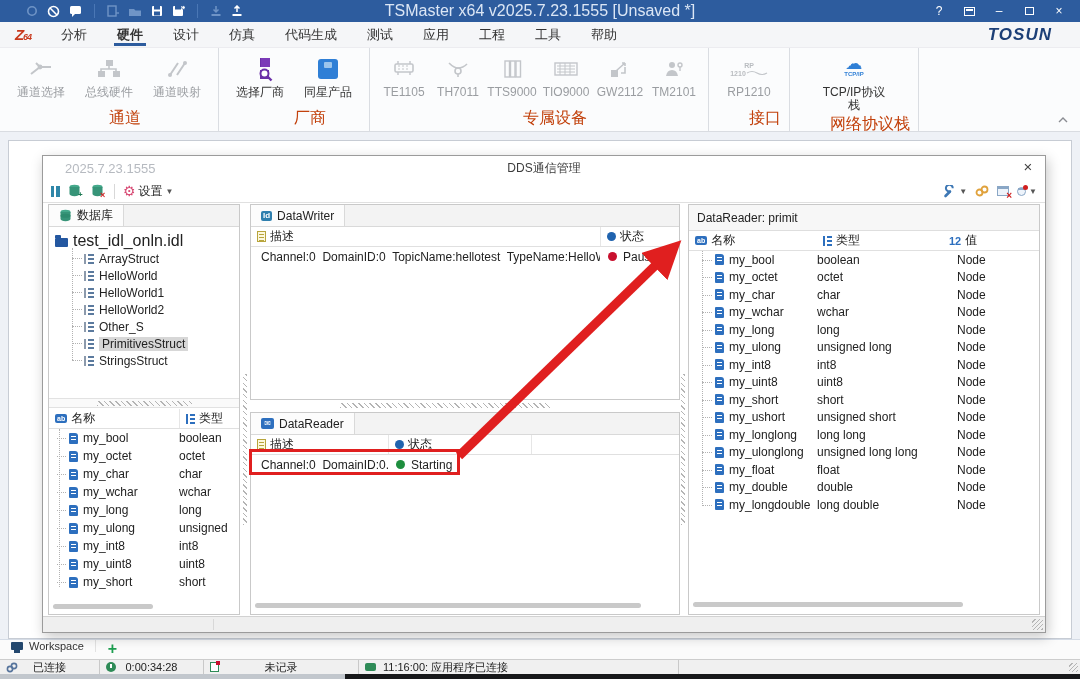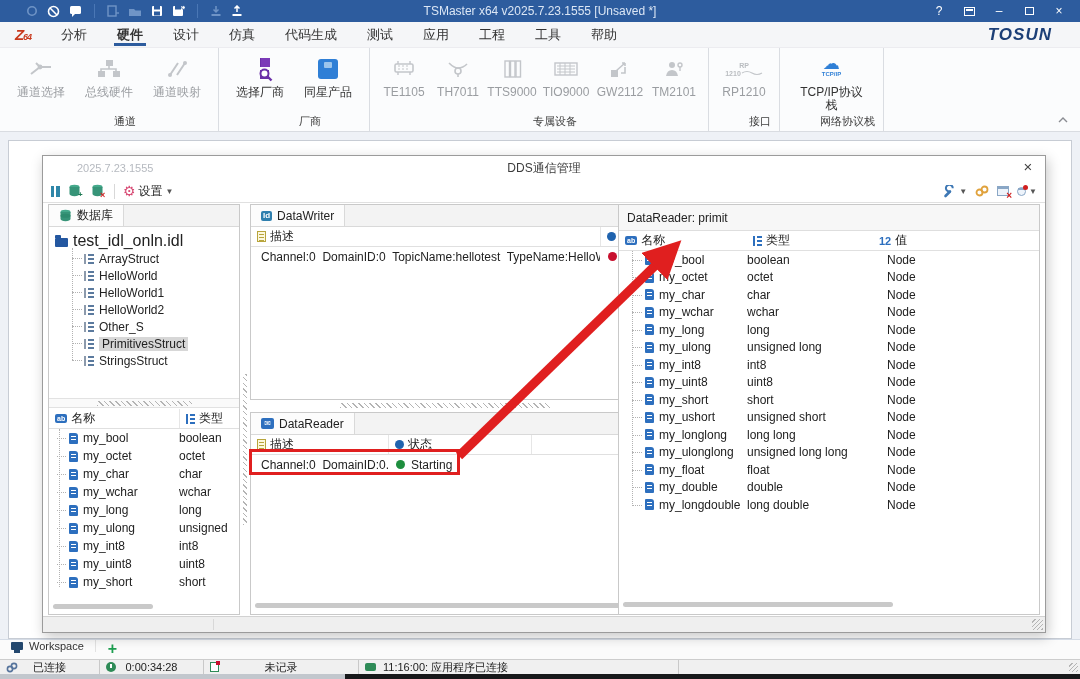--- a/index.html
+++ b/index.html
@@ -4,21 +4,21 @@
 <style>
   * { box-sizing: border-box; margin: 0; padding: 0; }
   html,body { width:1080px; height:679px; overflow:hidden; }
   body { font-family:"Liberation Sans","DejaVu Sans",sans-serif; font-size:12px; color:#222; background:#e9eef4; position:relative; }
 
   
   .titlebar { position:absolute; top:0; left:0; right:0; height:22px; background:#2d5c9e; display:flex; align-items:center; color:#fff; z-index:5; }
   .qi { display:flex; align-items:center; gap:9px; margin-left:26px; }
   .qi .sep { width:1px; height:14px; background:#4a77b5; margin:0 3px; }
   .qi svg { display:block; }
-  .win-title { position:absolute; left:0; right:0; text-align:center; font-size:12px; color:#dbe6f5; pointer-events:none; }
+  .win-title { position:absolute; left:0; right:0; text-align:center; font-size:16px; color:#dbe6f5; pointer-events:none; }
   .winbtns { margin-left:auto; display:flex; align-items:center; gap:4px; padding-right:8px; z-index:2; }
   .winbtn { width:26px; height:18px; display:flex; align-items:center; justify-content:center; color:#fff; font-size:12px; }
   .box-ic { width:9px; height:8px; border:1px solid #fff; display:inline-block; }
   .panel-ic { width:11px; height:9px; border:1px solid #fff; position:relative; display:inline-block; }
   .panel-ic::after{ content:""; position:absolute; top:1px; left:1px; right:1px; height:2px; background:#fff; }
 
   
   .menubar { position:absolute; top:22px; left:0; right:0; height:26px; background:#f5f6f8; display:flex; align-items:stretch; border-bottom:1px solid #ececf0; }
   .applogo { width:46px; display:flex; align-items:center; justify-content:center; }
   .logo-z { font-weight:bold; font-style:italic; color:#c8391d; font-size:15px; letter-spacing:-1px; }
@@ -29,61 +29,61 @@
   .brand { margin-left:auto; display:flex; align-items:center; padding-right:28px; color:#1c3f77; font-weight:bold; font-size:17px; font-style:italic; letter-spacing:1px; }
 
   
   .ribbon { position:absolute; top:48px; left:0; right:0; height:84px; background:#fbfcfd; border-bottom:1px solid #d9dce1; display:flex; }
   .rgroup { display:flex; flex-direction:column; align-items:center; border-right:1px solid #dadde2; padding:6px 8px 1px; }
   .ritems { display:flex; gap:2px; flex:1; }
   .ritem { width:66px; display:flex; flex-direction:column; align-items:center; text-align:center; gap:2px; font-size:12px; color:#333; line-height:13px; }
   .ritem.dev { width:52px; }
   .ritem.dis { color:#9a9da1; }
   .ricon { height:30px; display:flex; align-items:center; justify-content:center; }
-  .glabel { font-size:11px; color:#404040; padding:2px 0 1px;margin-left:32px; }
+  .glabel { font-size:16px; color:#c2410c; padding:2px 0 1px;margin-left:32px; }
   .vendor-grid { width:22px; height:22px; position:relative; }
   .vendor-grid i { position:absolute; width:9px; height:9px; background:#6b2fa8; }
   .vendor-grid i:nth-child(2){ left:12px; background:#7b3ab8; }
   .vendor-grid i:nth-child(3){ top:12px; }
   .vendor-grid svg { position:absolute; left:10px; top:10px; }
   .cube { width:20px; height:20px; background:#2f7fd6; border-radius:3px; position:relative; }
   .cube::before { content:""; position:absolute; top:3px; left:6px; width:8px; height:6px; background:#9cc5ec; border-radius:1px; }
   .cloud-ic { display:flex; flex-direction:column; align-items:center; line-height:10px; }
   .cloud-ic .c { color:#2f7fd6; font-size:17px; }
   .cloud-ic .t { font-size:6px; color:#2f7fd6; font-weight:bold; }
   .rp-ic { font-size:7px; color:#b9bcc0; font-weight:bold; text-align:center; line-height:7px; }
   .collapse-chevron { position:absolute; right:12px; bottom:6px; color:#8a8d92; font-size:9px; }
 
   
   .workzone { position:absolute; top:132px; left:0; right:0; height:507px; background:#eef1f6; }
   .canvas { position:absolute; left:8px; right:8px; top:8px; bottom:0; background:#fff; border:1px solid #c7ccd4; }
 
   
   .dialog { position:absolute; left:42px; top:155px; width:1004px; height:478px; background:#fff; border:1px solid #9b9b9b; box-shadow:2px 4px 12px rgba(0,0,0,.22); z-index:10; }
   .dlg-title { height:24px; position:relative; display:flex; align-items:center; }
-  .watermark { position:absolute; left:34px; font-size:11px; color:#b6bac0; }
+  .watermark { position:absolute; left:22px; font-size:13px; color:#b6bac0; }
   .dlg-title-text { flex:1; text-align:center; color:#3c3c3c; font-size:12px; }
   .dlg-close { position:absolute; right:8px; top:2px; font-size:15px; color:#444; width:18px; text-align:center; }
   .dlg-toolbar { height:23px; display:flex; align-items:center; gap:8px; padding:0 8px; border-bottom:1px solid #e0e0e0; }
   .tsep { width:1px; height:15px; background:#d8d8d8; }
   .tool { display:flex; align-items:center; gap:3px; }
   .caret { font-size:8px; color:#555; }
   .gear { color:#d84a74; font-size:14px; line-height:14px; }
   .pause-ic { width:9px; height:11px; background:linear-gradient(90deg,#2f86a8 0 3.5px,transparent 3.5px 5.5px,#2f86a8 5.5px 9px); }
   .right-tools { margin-left:auto; display:flex; align-items:center; gap:8px; }
   .winx { position:relative; width:12px; height:10px; border:1px solid #8aa7c6; background:#eef4fb; }
   .winx::before { content:""; position:absolute; top:0; left:0; right:0; height:2px; background:#8aa7c6; }
   .winx.x::after { content:"×"; position:absolute; right:-4px; bottom:-6px; color:#d01f1f; font-size:10px; font-weight:bold; }
   .winx.dot::after { content:""; position:absolute; right:-3px; top:-3px; width:5px; height:5px; border-radius:50%; background:#d01f1f; }
 
   .dlg-body { position:absolute; top:48px; bottom:17px; left:5px; right:5px;text-decoration:underline; }
   .panel { border:1px solid #c9c9c9; background:#fff; position:absolute; top:0; bottom:0; }
   .p-left { left:0; width:192px; }
   .p-mid { left:202px; width:430px; border:none; }
-  .p-right { right:0; width:422px; }
+  .p-right { right:0; width:352px; }
   .vsplit { position:absolute; top:0; bottom:0; width:10px; }
   .vsplit .dots { position:absolute; left:3px; top:170px; bottom:90px; width:4px;
      background:repeating-linear-gradient(45deg,#b4b4b4 0 1px,transparent 1px 4px); }
   .vs1 { left:192px; } .vs2 { right:352px; }
   .hsplit { position:relative; height:10px; background:#fafafa; border-top:1px solid #e2e2e2; border-bottom:1px solid #e2e2e2; }
   .hsplit .dots { position:absolute; top:2px; height:5px; left:25%; right:25%;
      background:repeating-linear-gradient(45deg,#b4b4b4 0 1px,transparent 1px 4px); }
 
   .tab-row { height:22px; background:#f3f3f3; border-bottom:1px solid #d9d9d9; display:flex; align-items:stretch; }
   .ptab { display:flex; align-items:center; gap:5px; padding:0 10px; background:#fcfcfc; border-right:1px solid #d9d9d9; font-size:12px; color:#222; }

